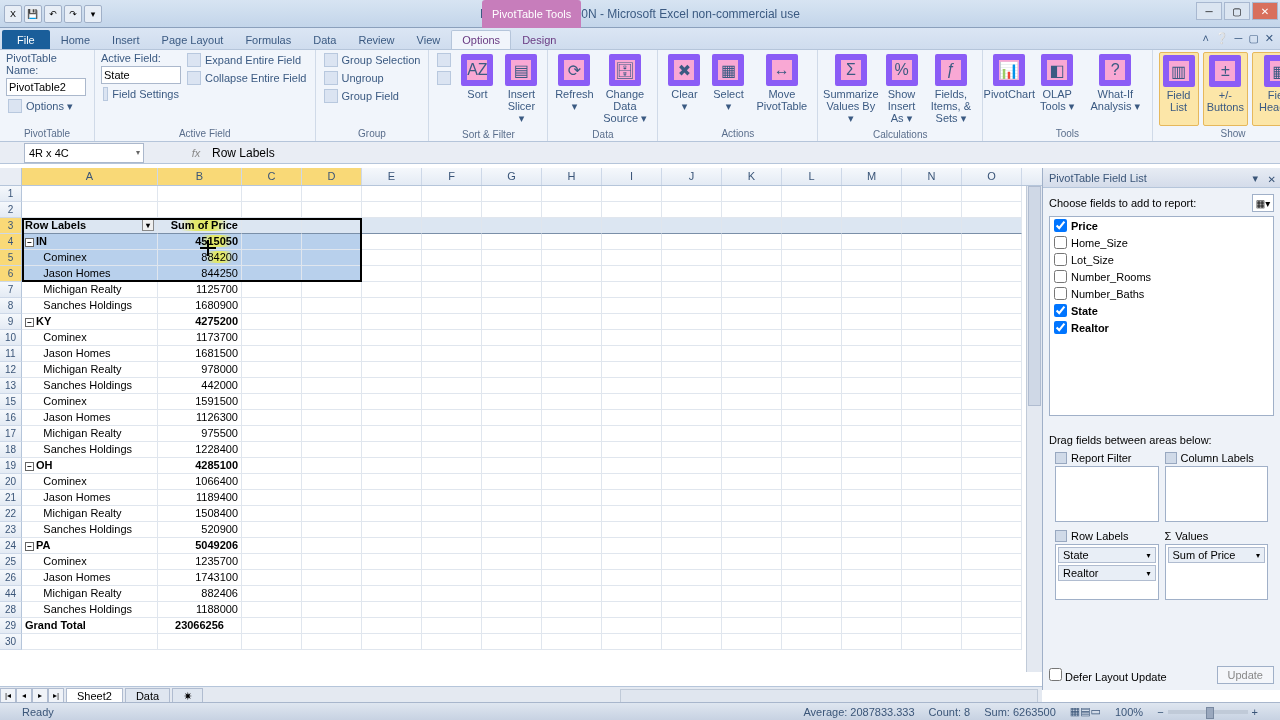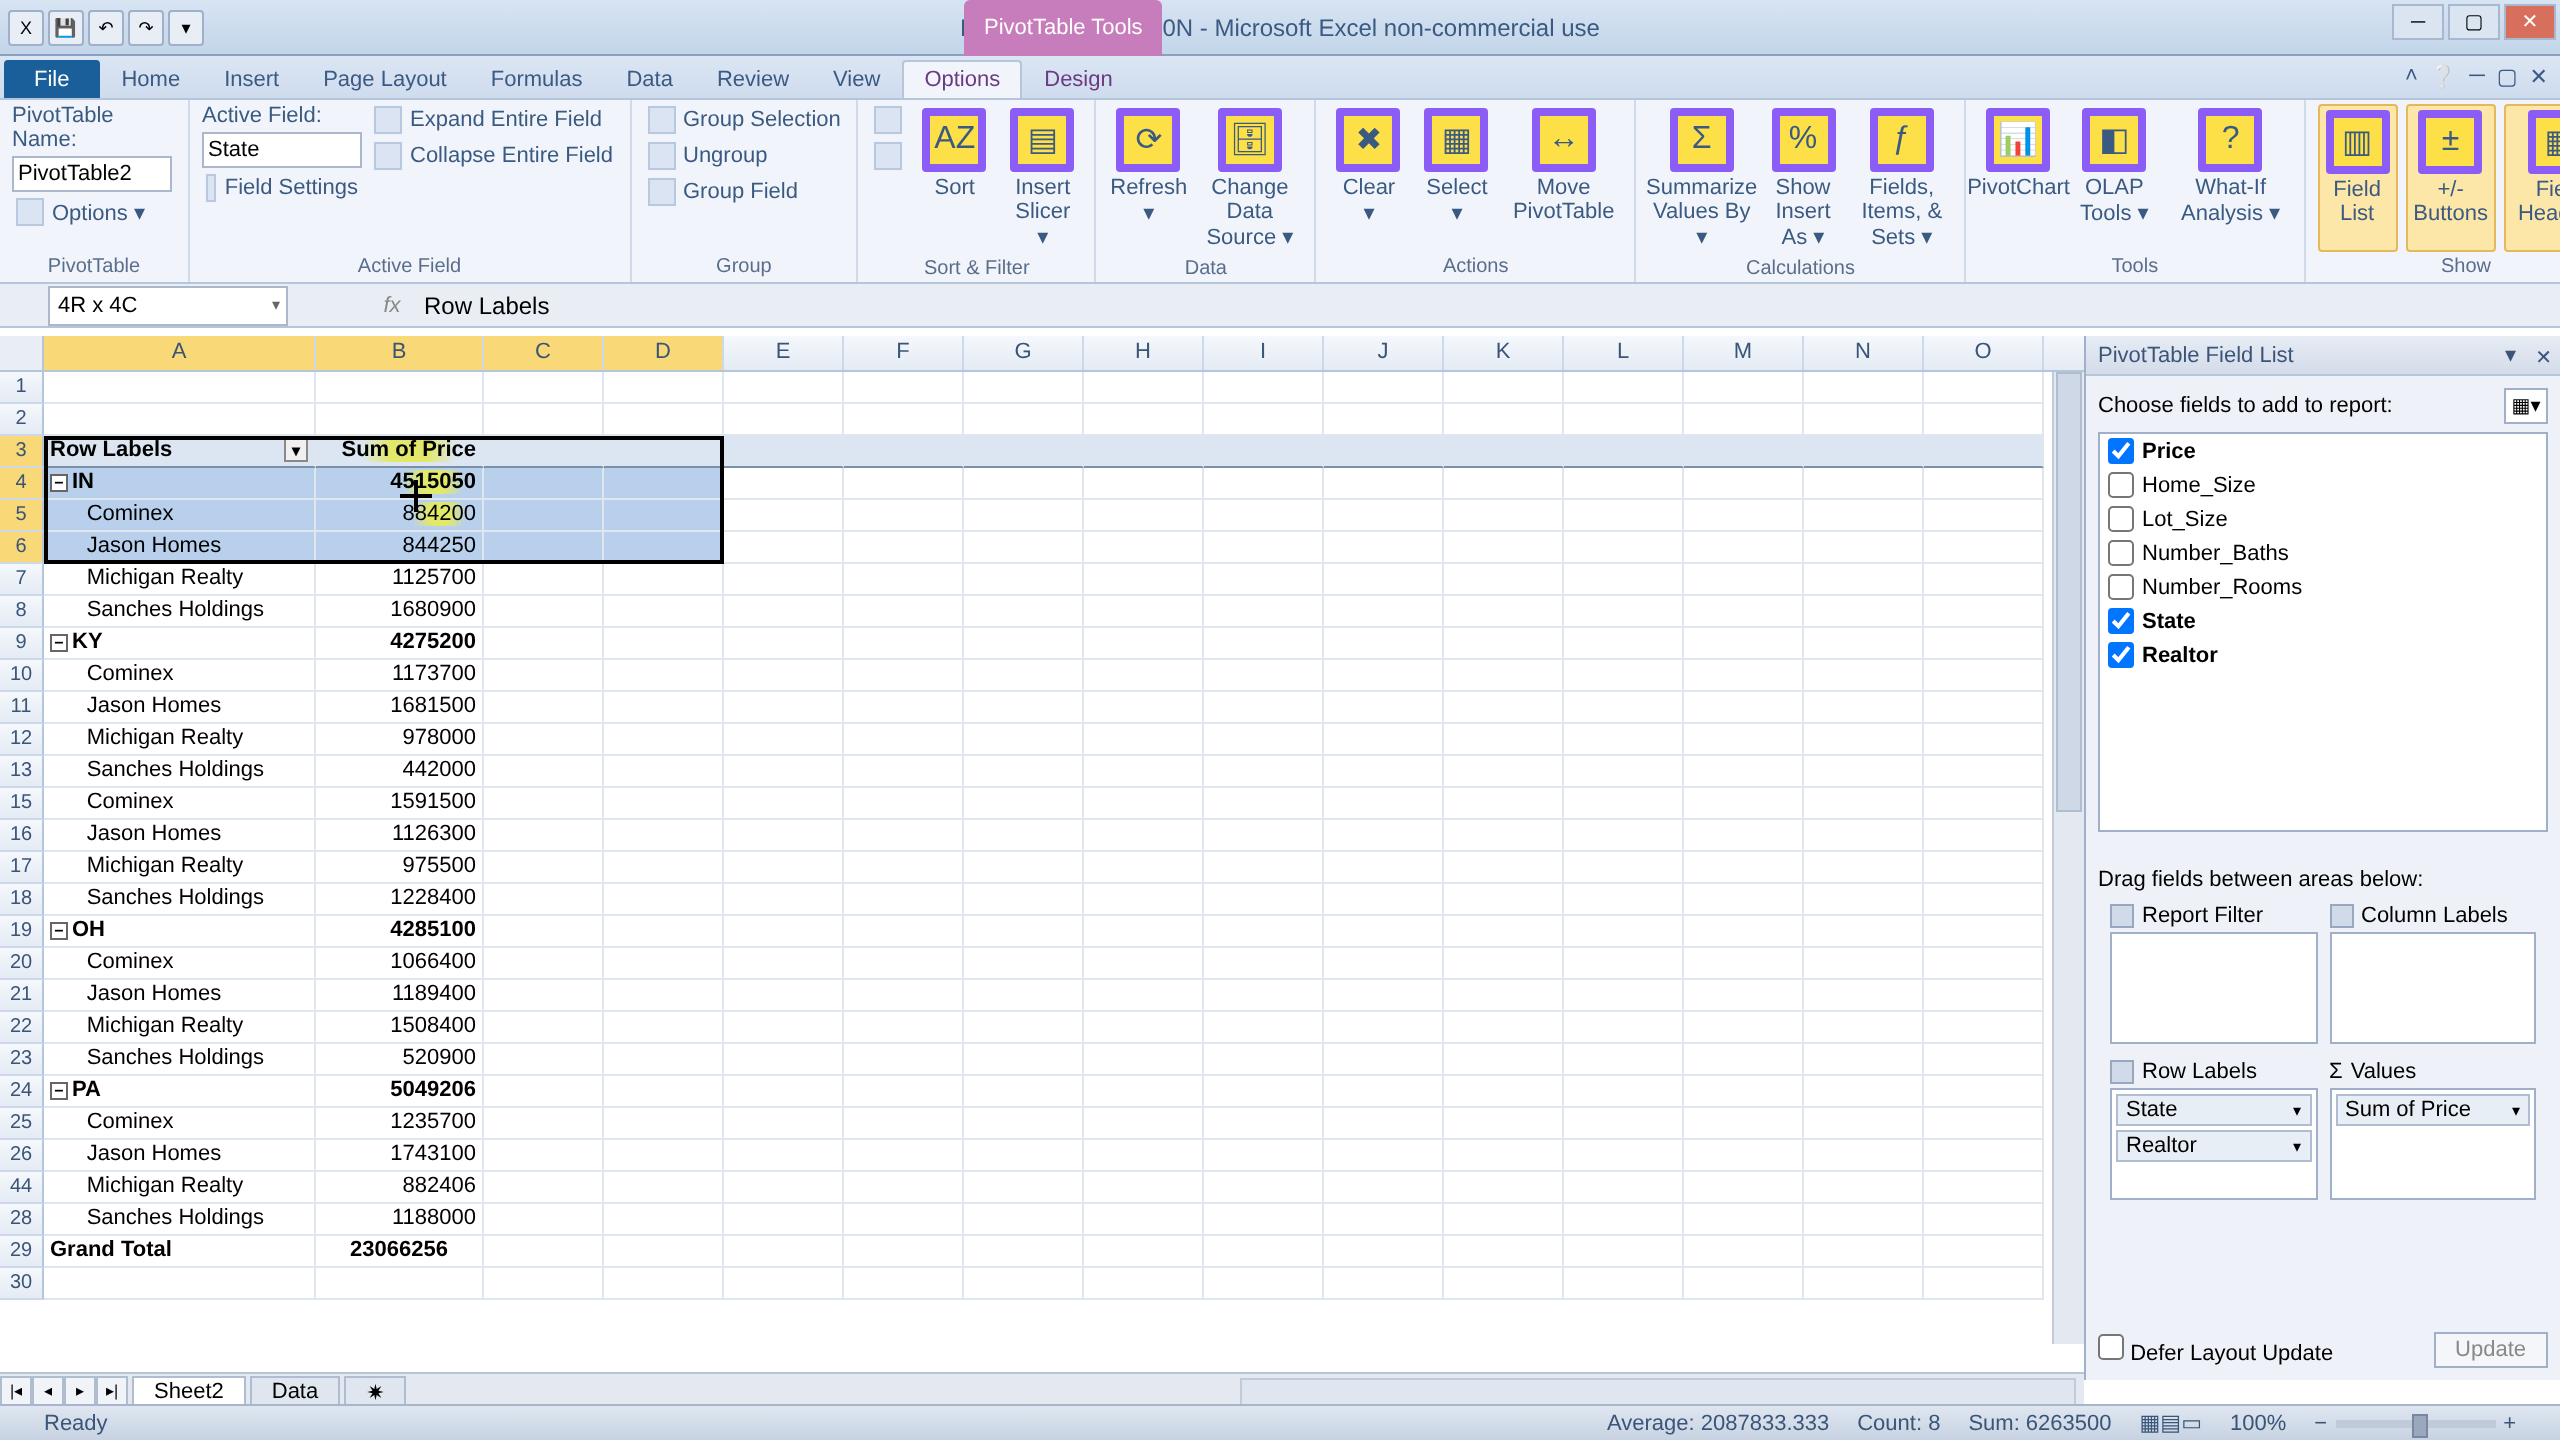--- a/index.html
+++ b/index.html
@@ -24,21 +24,21 @@
 .ribbon-tab.active { background: #f1f5fb; border-color: #b5c5da; border-radius: 2px 2px 0 0; }
 .ribbon-tab.contextual { color: #6a3a82; }
 .help-icons { position: absolute; right: 6px; top: 32px; display: flex; gap: 6px; color: #3b5a82; font-size: 11px; }
 
 
 .ribbon { height: 92px; background: #f1f5fb; border-bottom: 1px solid #b5c5da; display: flex; }
 .ribbon-group { border-right: 1px solid #d0dae8; padding: 2px 6px; display: flex; flex-direction: column; }
 .group-label { text-align: center; font-size: 10px; color: #5a6e8c; margin-top: auto; padding-top: 2px; }
 .group-body { display: flex; gap: 4px; flex: 1; }
 .rb-item { display: flex; flex-direction: column; align-items: center; justify-content: flex-start; padding: 2px 4px; min-width: 40px; text-align: center; font-size: 10px; color: #3b5a82; }
-.rb-item .ico { width: 32px; height: 32px; background: #fde047; border: 4px solid #8b5cf6; border-radius: 2px; margin-bottom: 2px; display: flex; align-items: center; justify-content: center; font-size: 16px;}
+.rb-item .ico { width: 32px; height: 32px; background: #f9a8d4; border: 6px solid #8b5cf6; border-radius: 2px; margin-bottom: 2px; display: flex; align-items: center; justify-content: center; font-size: 16px;}
 .rb-col { display: flex; flex-direction: column; gap: 2px; font-size: 10px; color: #3b5a82;}
 .rb-row { display: flex; align-items: center; gap: 4px; padding: 1px 2px; white-space: nowrap;}
 .small-ico { width: 14px; height: 14px; background: #dbe4f2; border: 1px solid #b8c8de; display:inline-block;}
 .rb-item.toggled { background: #fce6a8; border: 1px solid #e6b85c; border-radius: 2px; }
 .pt-name-input { width: 80px; height: 18px; border: 1px solid #abb8cc; background: #fff; padding: 0 2px; font-size: 11px; }
 
 
 .formula-bar { height: 22px; background: #e9edf4; border-bottom: 1px solid #b5c5da; display: flex; align-items: center; }
 .name-box { width: 120px; height: 20px; border: 1px solid #abb8cc; background: #fff; margin: 0 2px 0 24px; display: flex; align-items: center; padding: 0 4px; position: relative;}
 .name-box::after{content:"▾"; position:absolute; right:3px; font-size:8px; color:#666;}
@@ -863,22 +863,22 @@
   <div class="fp-title"><span>PivotTable Field List</span><span style="position:absolute;right:22px;">▾</span><span class="x">✕</span></div>
   <div class="fp-section">
     <div class="fp-choose">
         <span>Choose fields to add to report:</span>
         <button class="layout-btn">▦▾</button>
       </div>
     <div class="field-list" id="fieldlist">
         <div class="field-item checked"><input type="checkbox" checked="" style=""> Price</div>
         <div class="field-item"><input type="checkbox" style=""> Home_Size</div>
         <div class="field-item"><input type="checkbox" style=""> Lot_Size</div>
+        <div class="field-item"><input type="checkbox" style=""> Number_Rooms</div>
         <div class="field-item"><input type="checkbox" style=""> Number_Baths</div>
-        <div class="field-item"><input type="checkbox" style=""> Number_Rooms</div>
         <div class="field-item checked"><input type="checkbox" checked="" style=""> State</div>
         <div class="field-item checked"><input type="checkbox" checked="" style=""> Realtor</div>
       </div>
   </div>
   <div class="fp-section" style="flex:1;display:flex;flex-direction:column;">
     <div class="drag-label">Drag fields between areas below:</div>
     <div class="areas">
       <div class="area-box">
         <div class="area-hdr">
             <span class="aico"></span>

